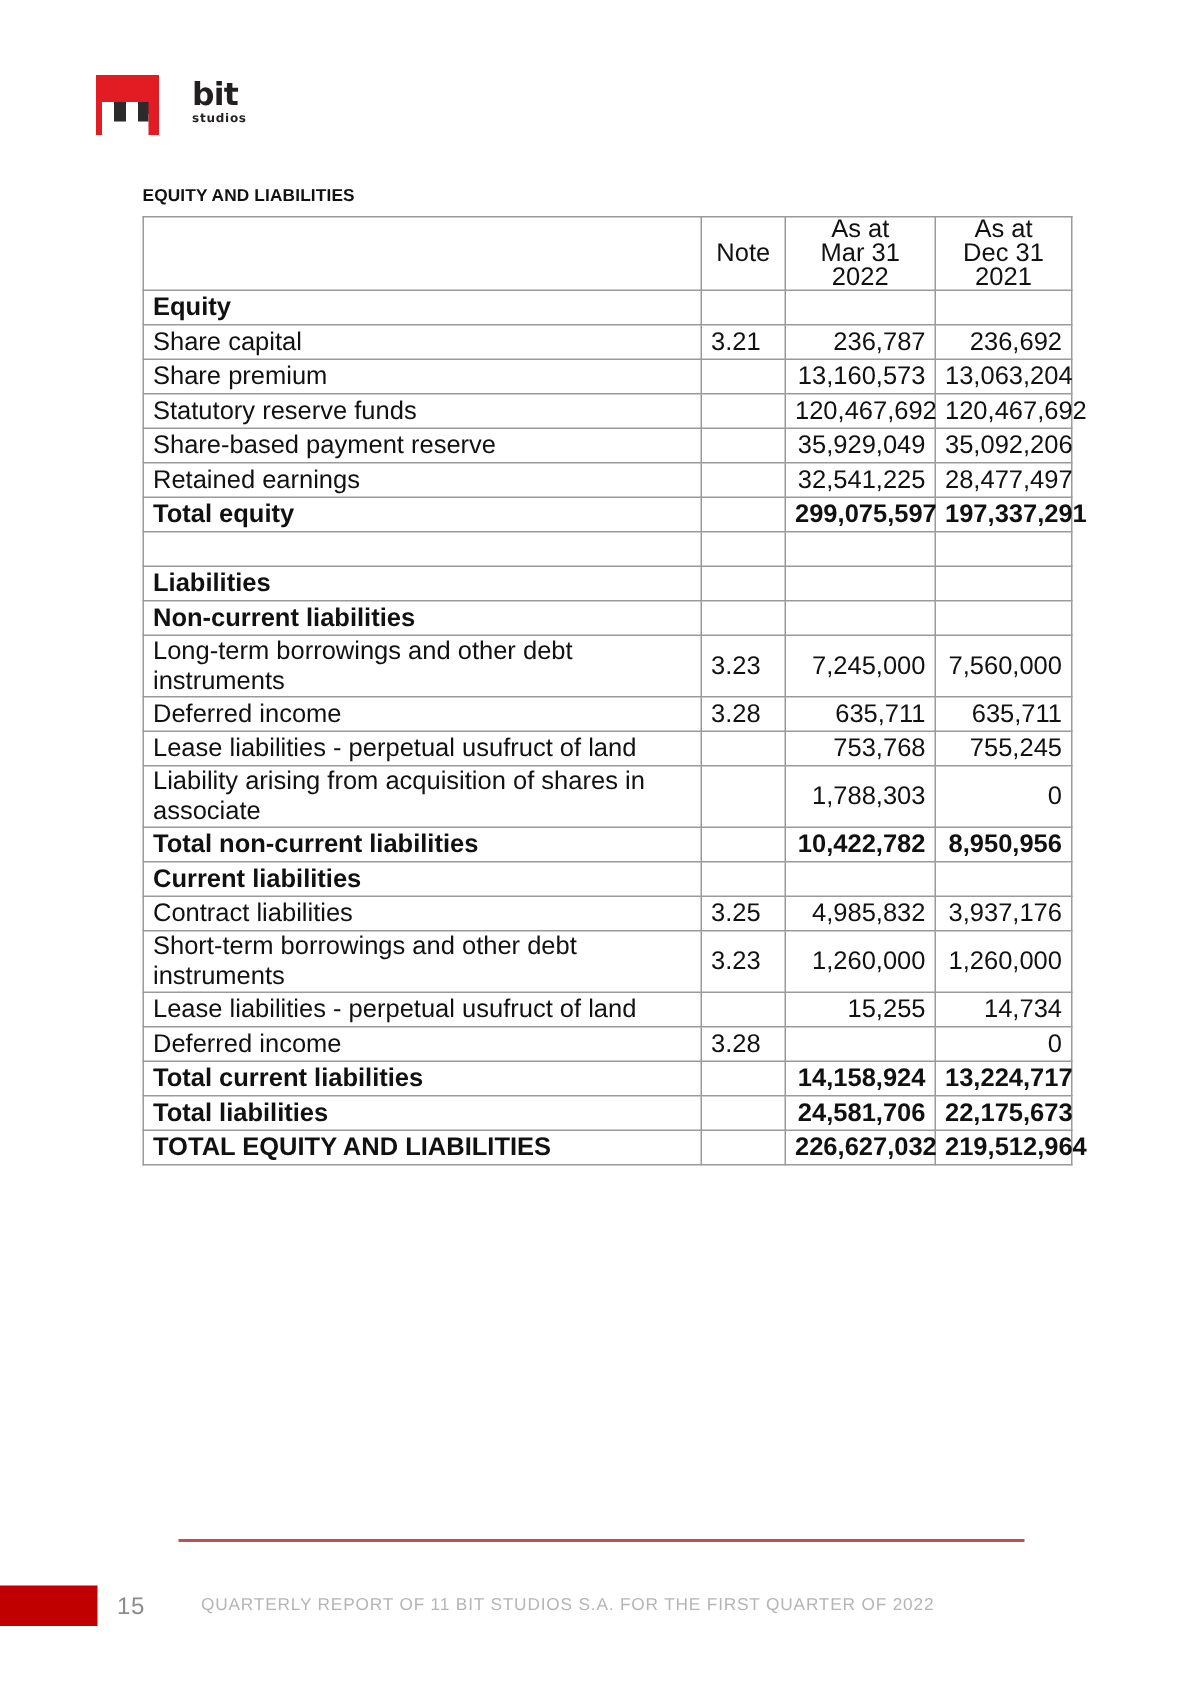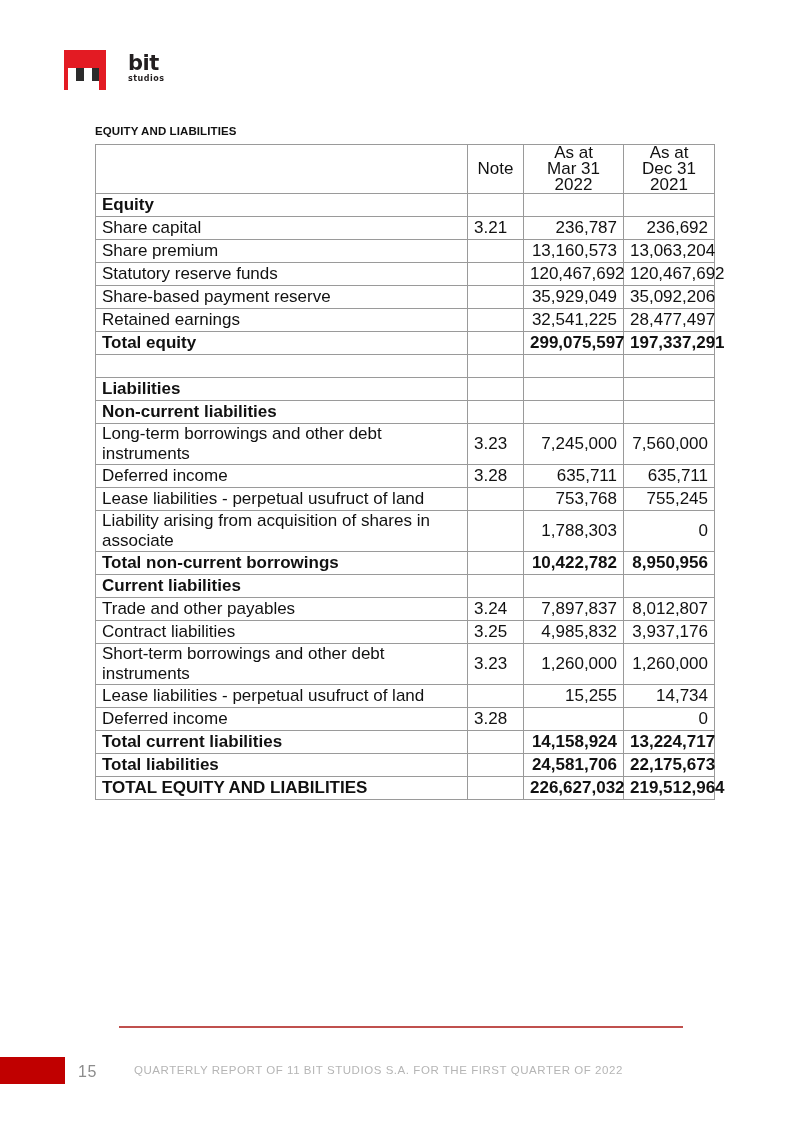--- a/index.html
+++ b/index.html
@@ -236,36 +236,30 @@
         <td class="val">753,768</td>
         <td class="val">755,245</td>
       </tr>
       <tr>
         <td class="desc">Liability arising from acquisition of shares in associate</td>
         <td class="note"></td>
         <td class="val">1,788,303</td>
         <td class="val">0</td>
       </tr>
       <tr class="bold">
-        <td class="desc">Total non-current borrowings</td>
+        <td class="desc">Total non-current liabilities</td>
         <td class="note"></td>
         <td class="val">10,422,782</td>
         <td class="val">8,950,956</td>
       </tr>
       <tr class="bold">
         <td class="desc">Current liabilities</td>
         <td class="note"></td>
         <td class="val"></td>
         <td class="val"></td>
-      </tr>
-      <tr>
-        <td class="desc">Trade and other payables</td>
-        <td class="note">3.24</td>
-        <td class="val">7,897,837</td>
-        <td class="val">8,012,807</td>
       </tr>
       <tr>
         <td class="desc">Contract liabilities</td>
         <td class="note">3.25</td>
         <td class="val">4,985,832</td>
         <td class="val">3,937,176</td>
       </tr>
       <tr>
         <td class="desc">Short-term borrowings and other debt instruments</td>
         <td class="note">3.23</td>

